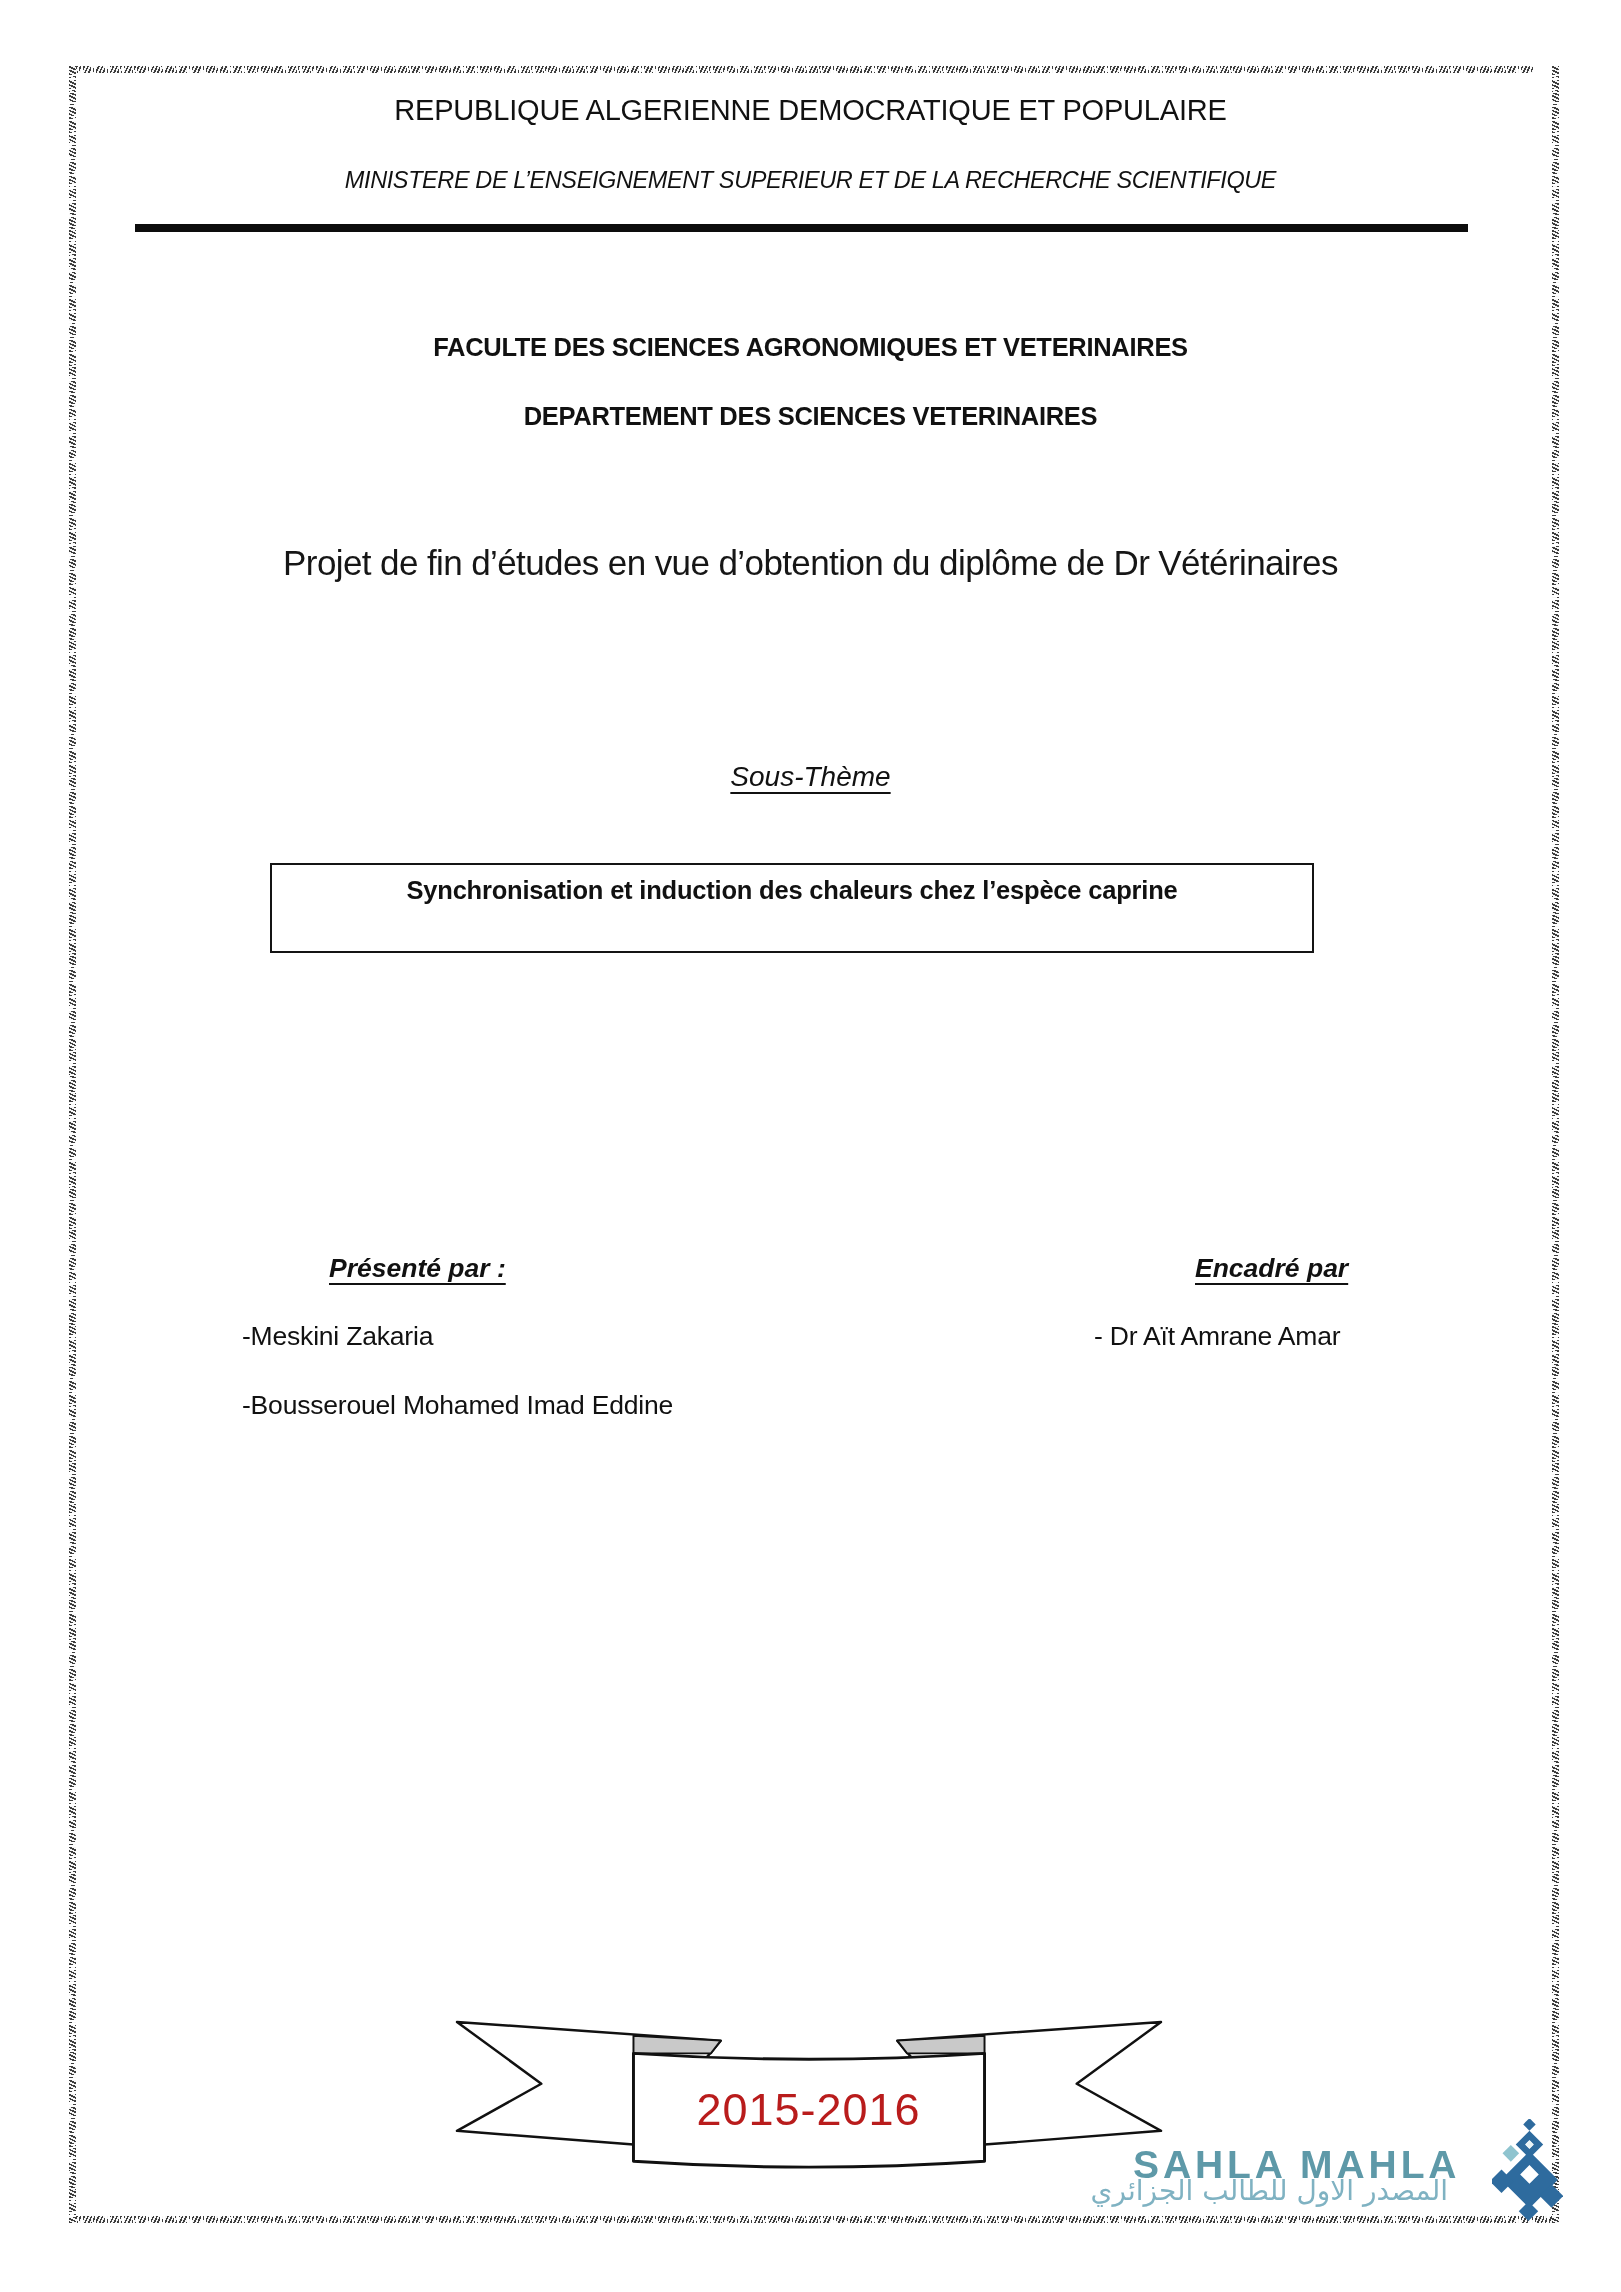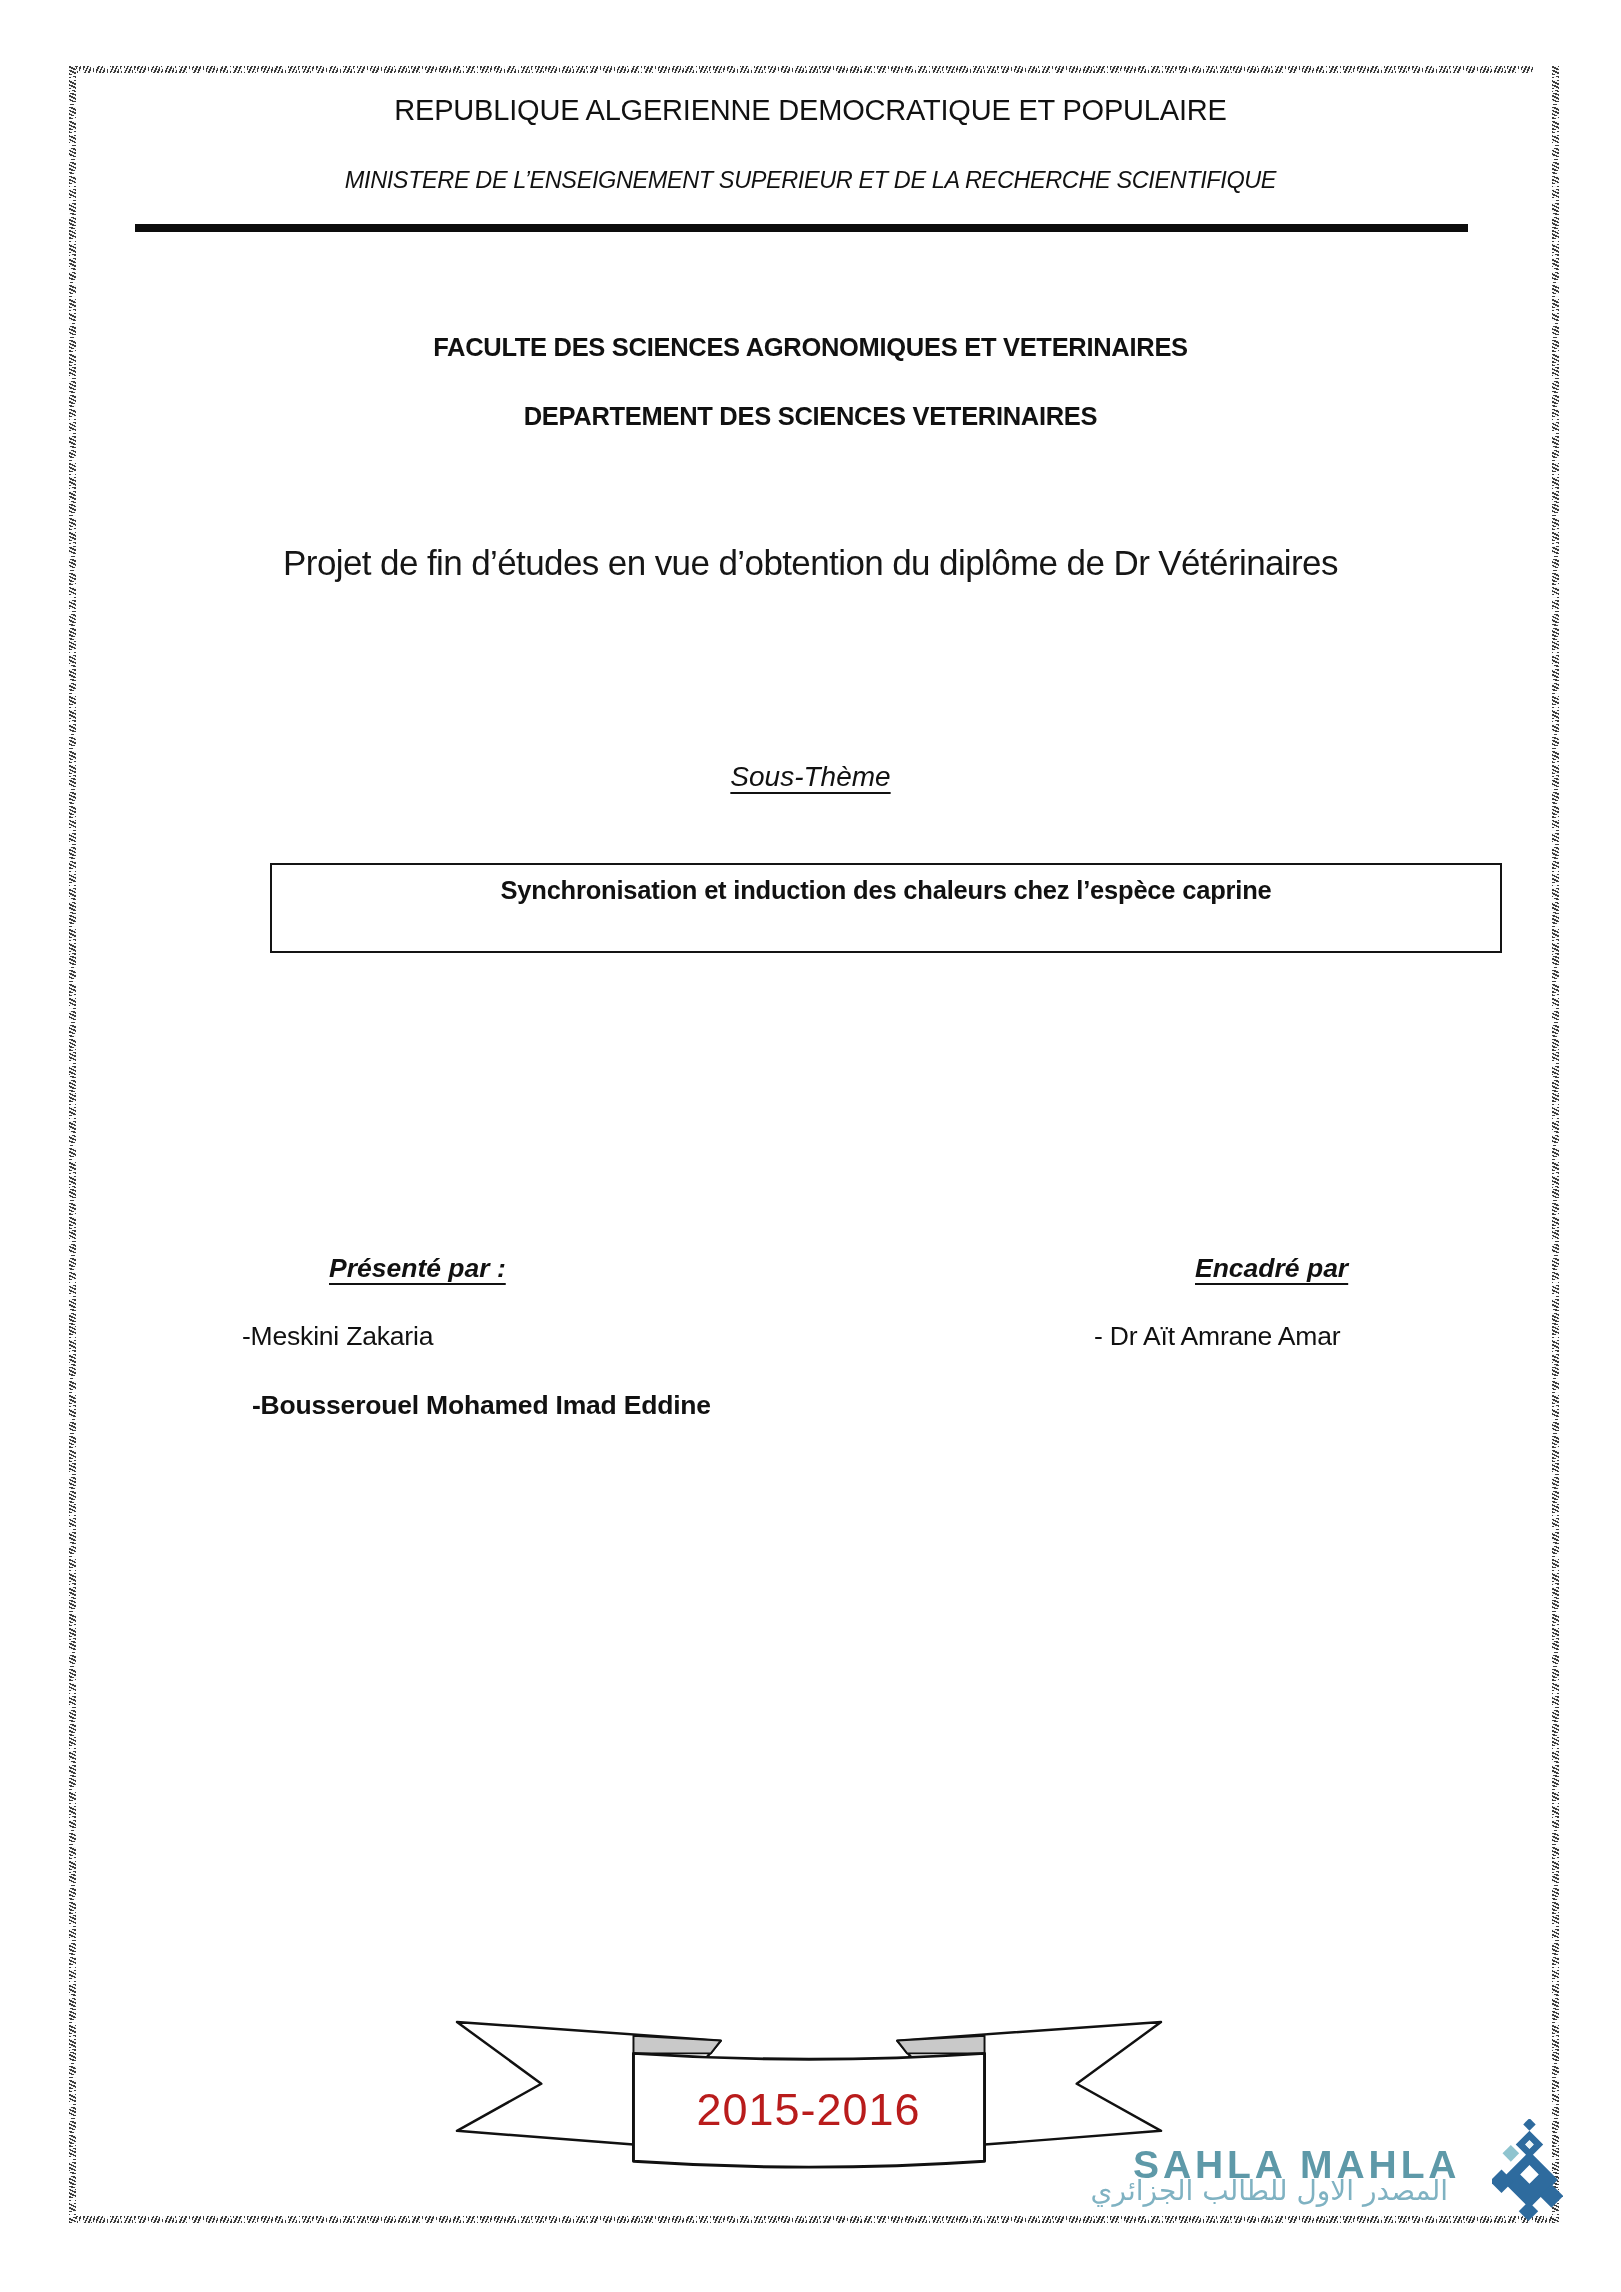--- a/index.html
+++ b/index.html
@@ -29,33 +29,33 @@
   .hline2{top:167px;font-size:23.5px;letter-spacing:-0.4px;font-style:italic;}
   .rule{position:absolute;left:135px;top:224px;width:1333px;height:7.8px;background:#0d0d0d;}
   .inst{font-weight:bold;font-size:25.5px;letter-spacing:-0.3px;}
   .inst-u{top:265px;}
   .inst-f{top:333px;}
   .inst-d{top:402px;}
   .doc-title{top:543px;font-size:35px;letter-spacing:-0.6px;color:#161616;}
   .subtheme{top:761px;font-size:28px;font-style:italic;text-decoration:underline;text-underline-offset:5.9px;}
 
   .subject-box{
-    position:absolute;left:270px;top:863px;width:1232px;height:90px;
+    position:absolute;left:270px;top:863px;width:1044px;height:90px;
     border:2.9px solid #141414;background:#ffffff;box-sizing:border-box;text-align:center;
   }
   .subject-text{margin-top:10.8px;font-size:25.5px;font-weight:bold;letter-spacing:-0.2px;white-space:nowrap;}
 
   .plabel{position:absolute;font-size:26.5px;font-weight:bold;font-style:italic;
     text-decoration:underline;text-underline-offset:5.9px;white-space:nowrap;}
   .plabel-left{left:329px;top:1253px;}
   .plabel-right{left:1195px;top:1253px;}
   .pname{position:absolute;font-size:26.5px;white-space:nowrap;letter-spacing:-0.2px;}
   .pn1{left:242px;top:1321px;}
   .pn2{left:1094px;top:1321px;}
-  .pn3{left:252px;top:1390px;font-weight:bold;}
+  .pn3{left:242px;top:1390px;}
 
   .ribbon{position:absolute;left:455px;top:2019px;width:708px;height:157px;}
   .year{
     position:absolute;left:633px;top:2056px;width:351px;height:108px;
     display:flex;align-items:center;justify-content:center;
     font-size:45px;letter-spacing:1px;color:#b91c1c;
   }
 
   .brand{position:absolute;left:1133px;top:2143px;font-size:39px;font-weight:bold;
     letter-spacing:3.9px;color:#5e99a8;white-space:nowrap;}

